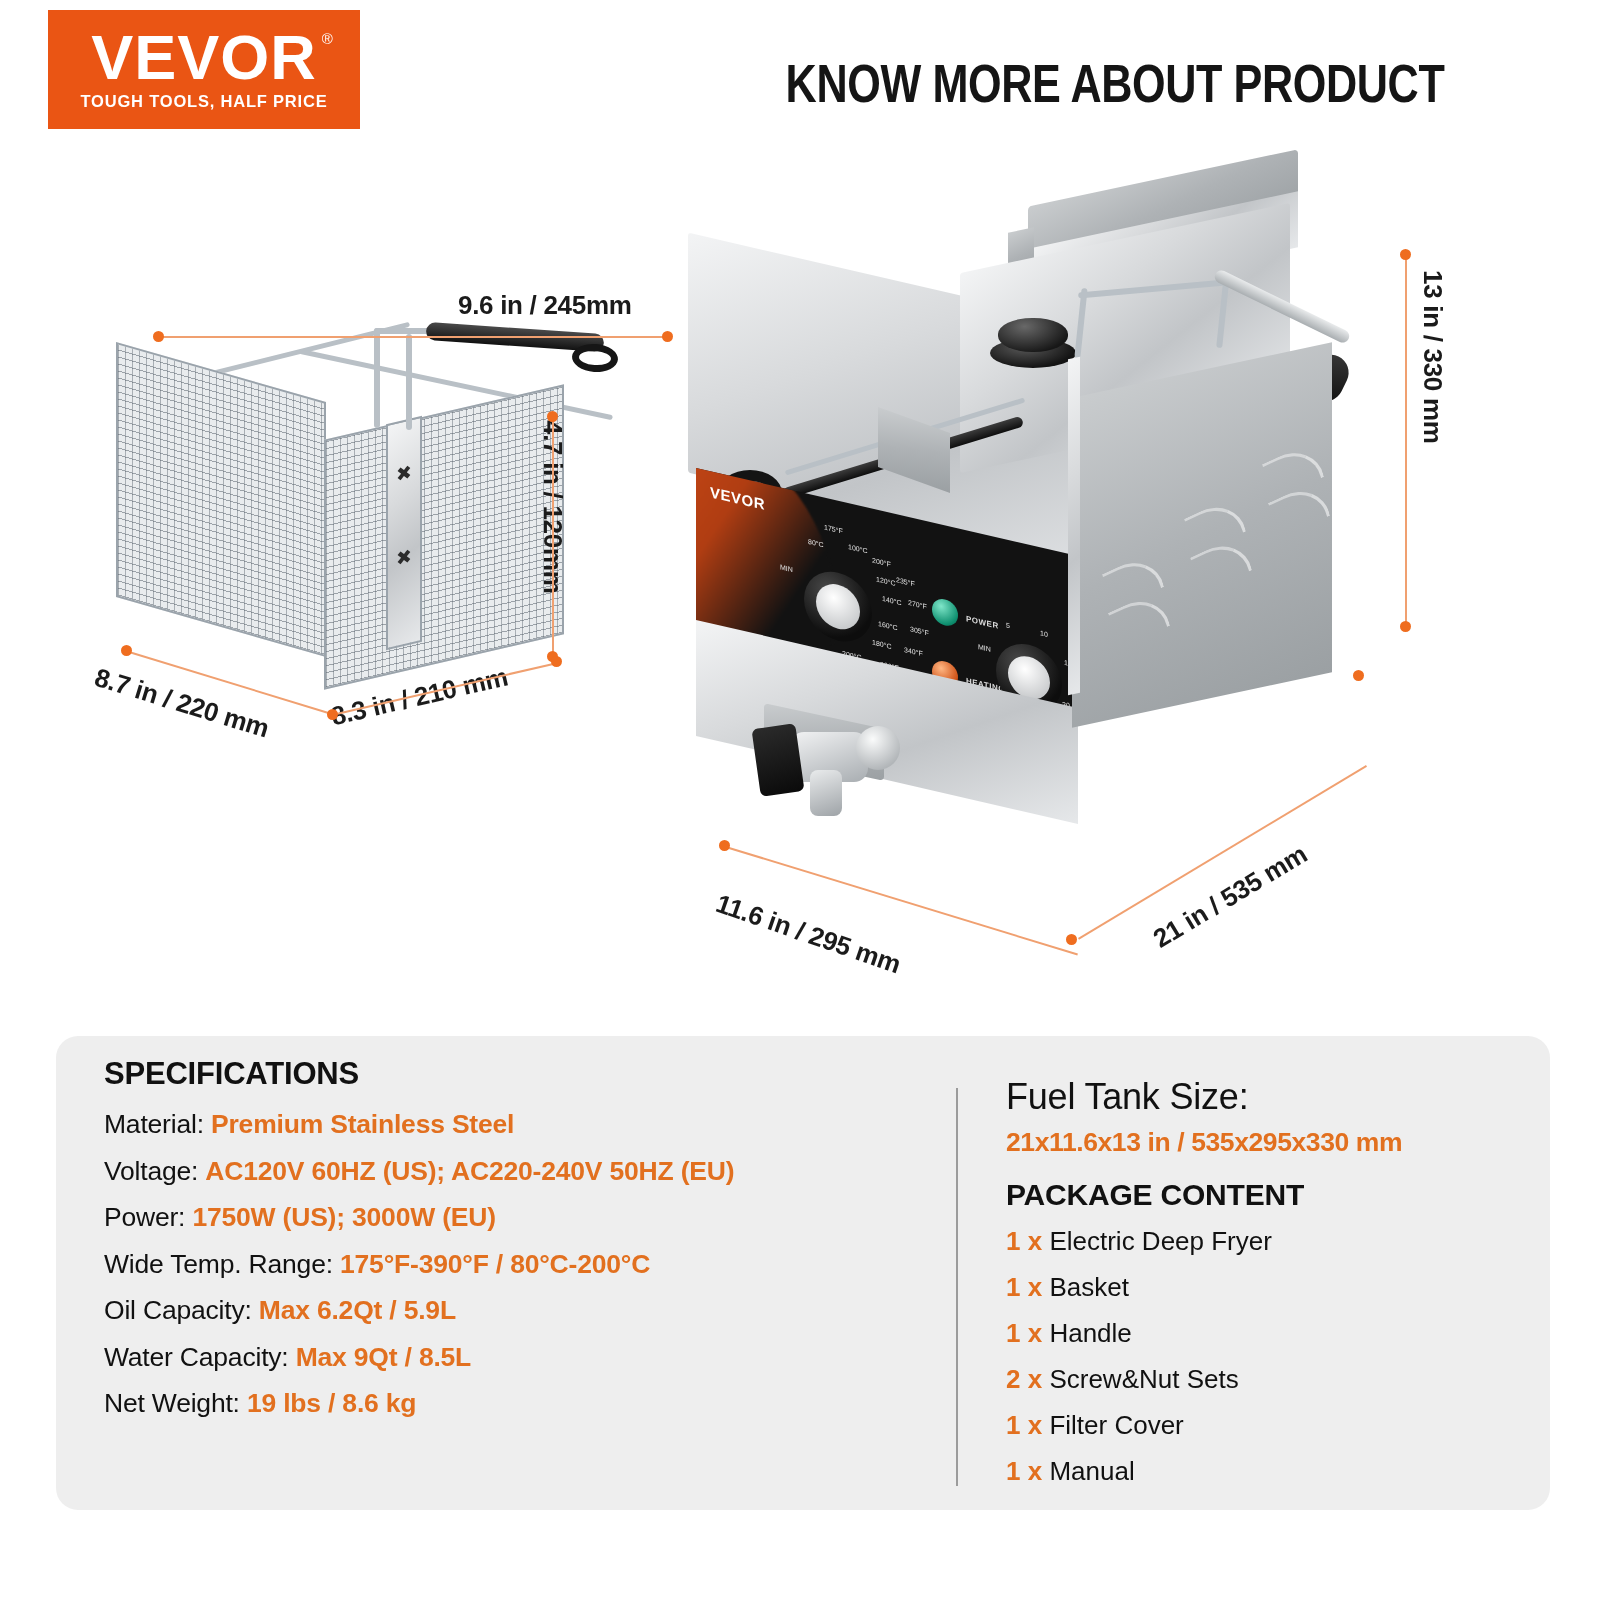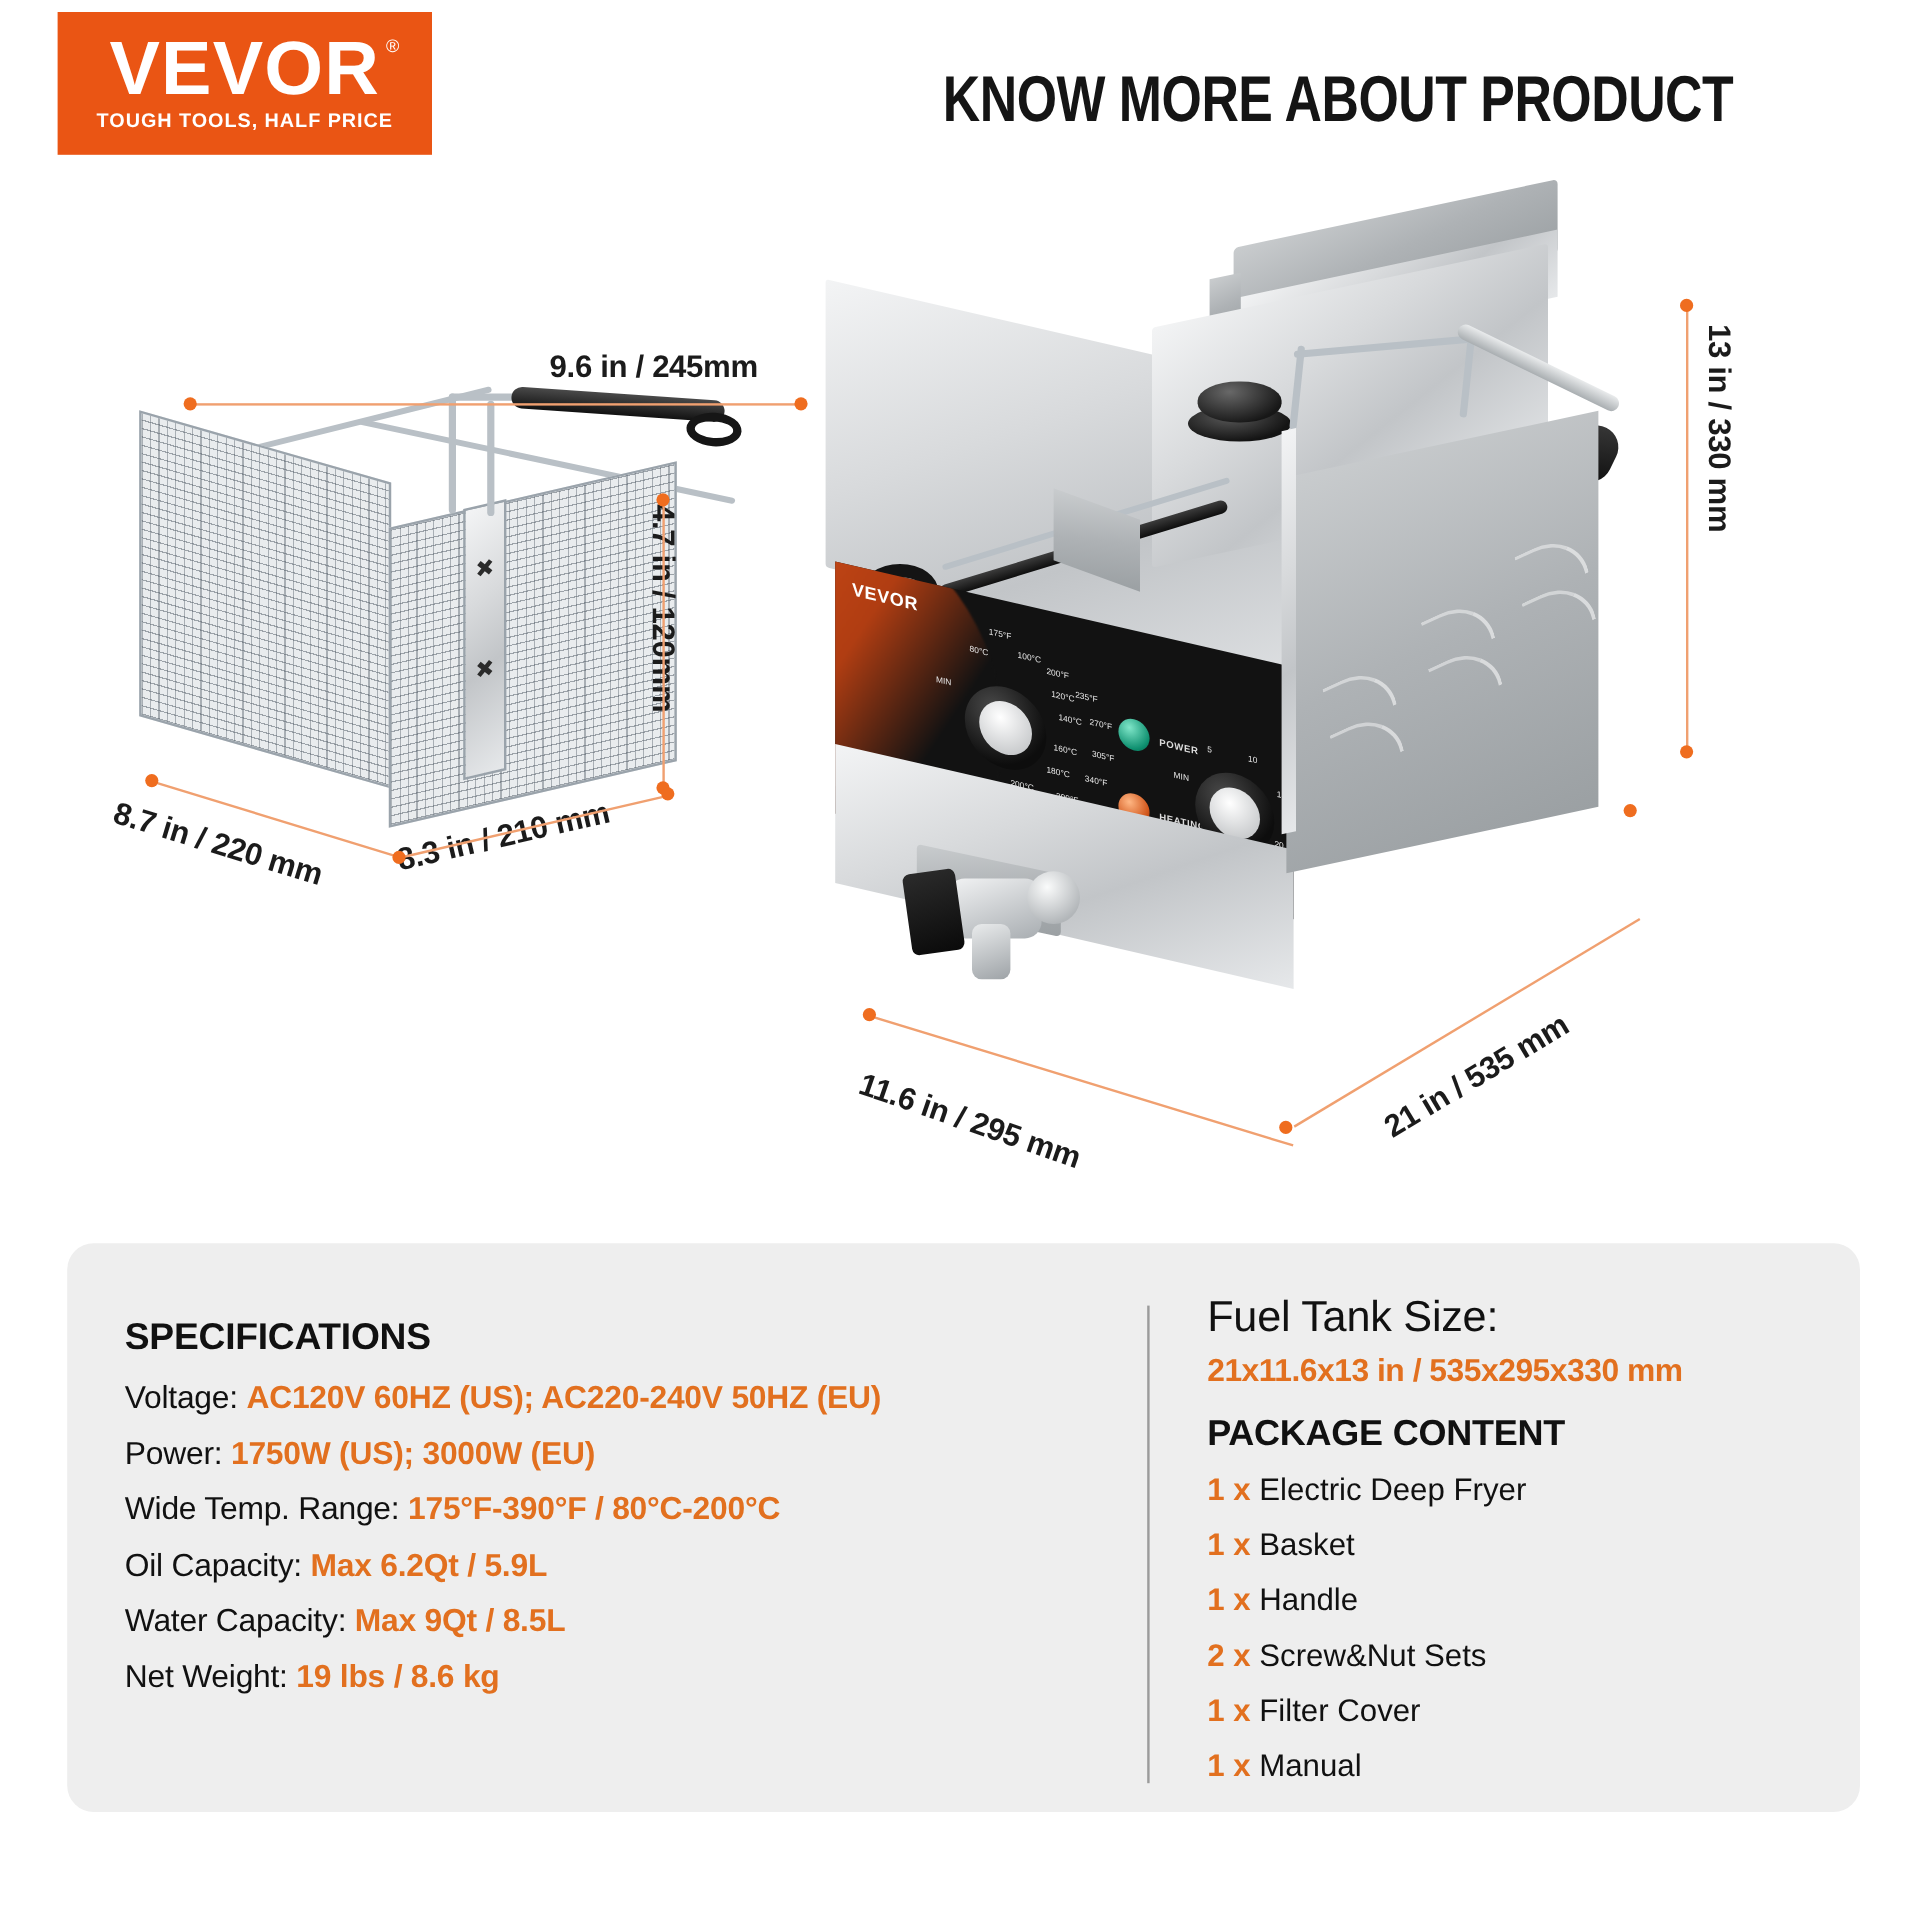--- a/index.html
+++ b/index.html
@@ -122,21 +122,21 @@
   }
 
   
   .info-panel {
     position: absolute; left: 56px; top: 1036px;
     width: 1494px; height: 474px;
     background: #eeeeee;
     border-radius: 22px;
     display: flex;
   }
-  .info-left { width: 900px; padding: 20px 0 0 48px; margin-top: 40px; }
+  .info-left { width: 900px; padding: 20px 0 0 48px; }
   .info-divider {
     width: 2px; margin-top: 52px; margin-bottom: 24px;
     background: #9b9b9b;
   }
   .info-right { flex: 1; padding: 40px 0 0 48px; }
 
   .spec-heading {
     font-size: 31px; font-weight: bold; color: #111;
     letter-spacing: -0.2px; margin-bottom: 17px;
   }
@@ -309,20 +309,24 @@
   <div class="dim" style="left:1148px; top:928px; transform: rotate(-31deg); transform-origin: left top;">21 in / 535 mm</div>
   <div class="dim-line" style="left:1078px; top:938px; width:336px; height:2px; transform: rotate(-31deg); transform-origin: left top;"></div>
   <div class="dim-dot" style="left:1353px; top:670px;"></div>
 
   <div class="info-panel">
 
     <div class="info-left">
       <div class="spec-heading">SPECIFICATIONS</div>
 
       <div class="spec-row">
+        <span>Material:</span>
+        <span class="val">Premium Stainless Steel</span>
+      </div>
+      <div class="spec-row">
         <span>Voltage:</span>
         <span class="val">AC120V 60HZ (US); AC220-240V 50HZ (EU)</span>
       </div>
       <div class="spec-row">
         <span>Power:</span>
         <span class="val">1750W (US); 3000W (EU)</span>
       </div>
       <div class="spec-row">
         <span>Wide Temp. Range:</span>
         <span class="val">175°F-390°F / 80°C-200°C</span>

